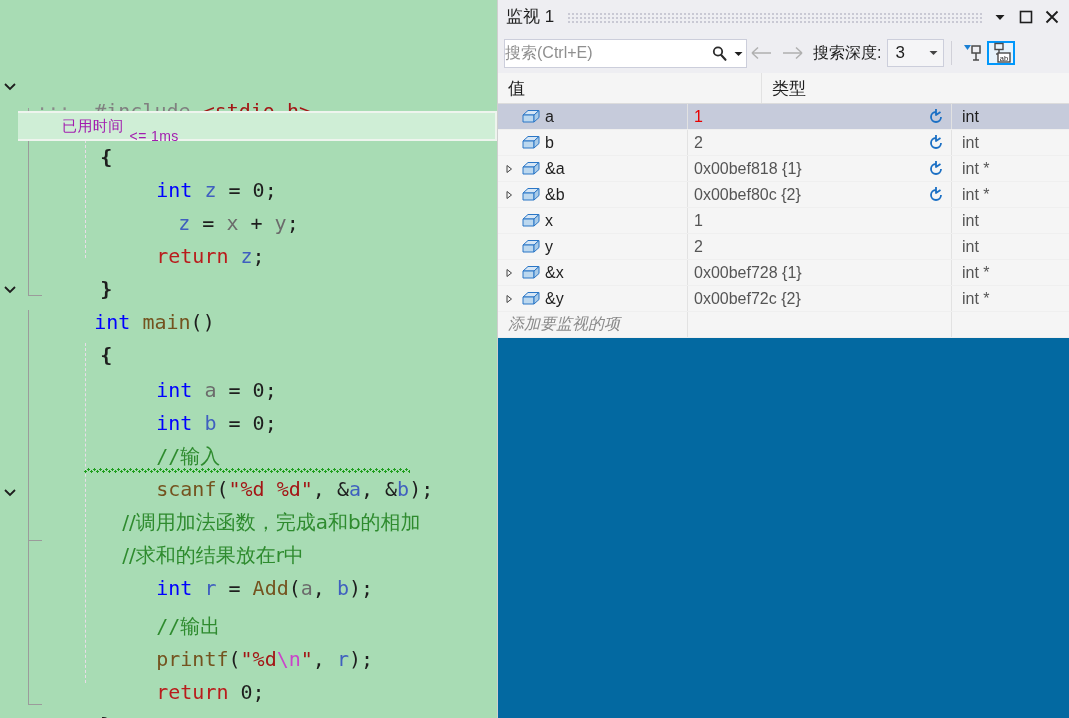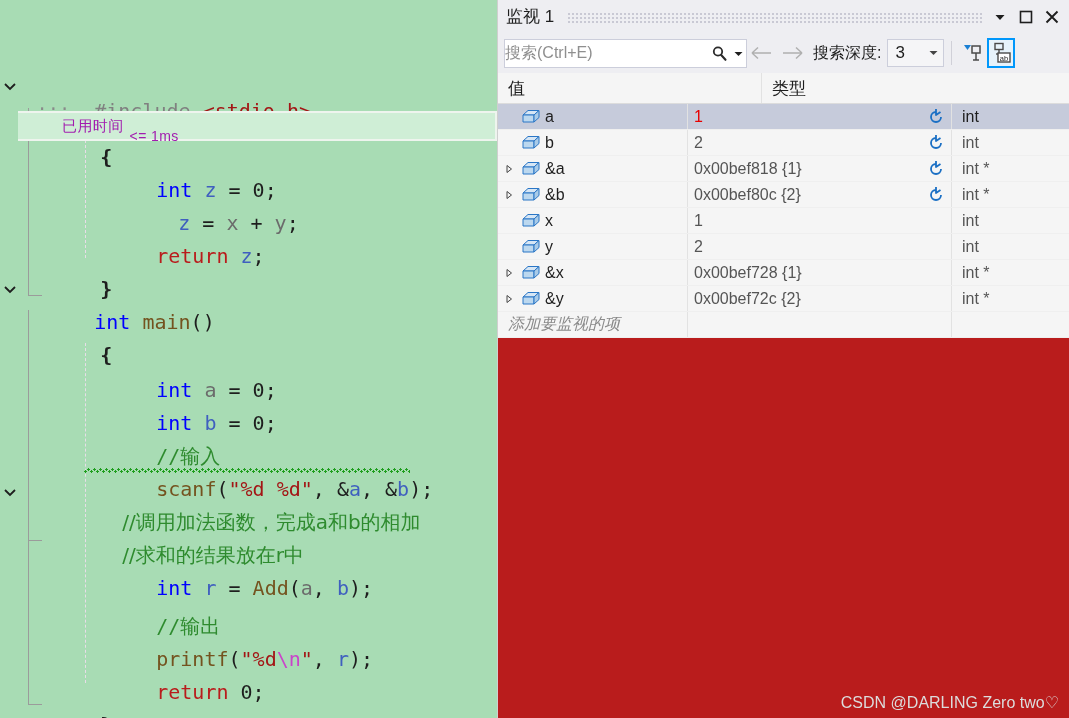--- a/index.html
+++ b/index.html
@@ -92,21 +92,21 @@
     color: #8a8a8a;
     font-size: 17px;
     letter-spacing: 1px;
     font-family: "DejaVu Sans Mono", monospace;
   }
 
   
   #watch {
     position: absolute; left: 497px; top: 0;
     width: 572px; height: 718px;
-    background: #b91c1c;
+    background: #0369a1;
     border-left: 1px solid #cfcfcf;
     font-family: "Liberation Sans", sans-serif;
   }
   #watch-title {
     position: relative;
     height: 33px;
     background: #eeeef2;
     display: flex; align-items: center;
     padding: 0 4px 0 8px;
   }
@@ -156,21 +156,21 @@
   #depth-label { font-size: 16px; color: #1e1e1e; margin: 0 6px 0 6px; white-space: nowrap; }
   #depth-select {
     width: 57px; height: 28px;
     border: 1px solid #cccedb;
     background: #f5f5f7;
     display: flex; align-items: center; justify-content: space-between;
     padding: 0 4px 0 7px;
     font-size: 17px; color: #1e1e1e;
   }
   .tb-sep { width: 1px; height: 24px; background: #d0d0d8; margin: 0 7px; }
-  .pinbtn { width: 28px; height: 30px; display:flex; align-items:center; justify-content:center; }
+  .pinbtn { width: 28px; height: 24px; display:flex; align-items:center; justify-content:center; }
   .pinbtn.selected { border: 2px solid #0097fb; background: #e7f3fb; }
 
   
   #watch-head {
     display: flex; height: 31px;
     background: #f5f5f5;
     border-bottom: 1px solid #dcdcdc;
     align-items: center;
   }
   #watch-head .th {
@@ -623,16 +623,15 @@
       </div>
 
     <div class="wrow" style="border-bottom:1px solid #efefef;">
       <div class="c-name" style="width:190px;">
         <span class="add-item">添加要监视的项</span>
       </div>
       <div class="c-val" style="width:264px;"></div>
       <div class="c-type" style="width:117px;"></div>
     </div>
 
-    <div id="watermark">CSDN @DARLING Zero two♡</div>
   </div>
 
 </div>
 
 </body></html>

